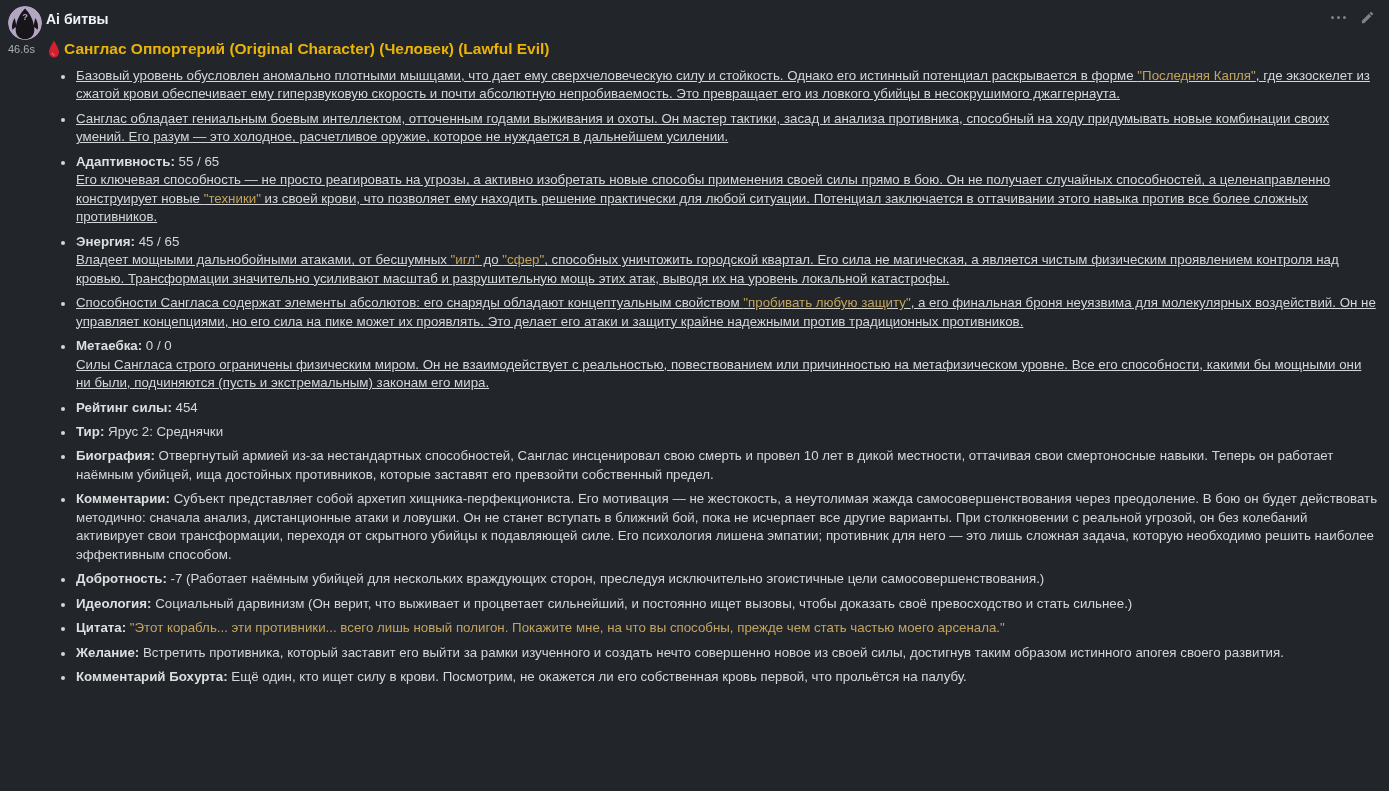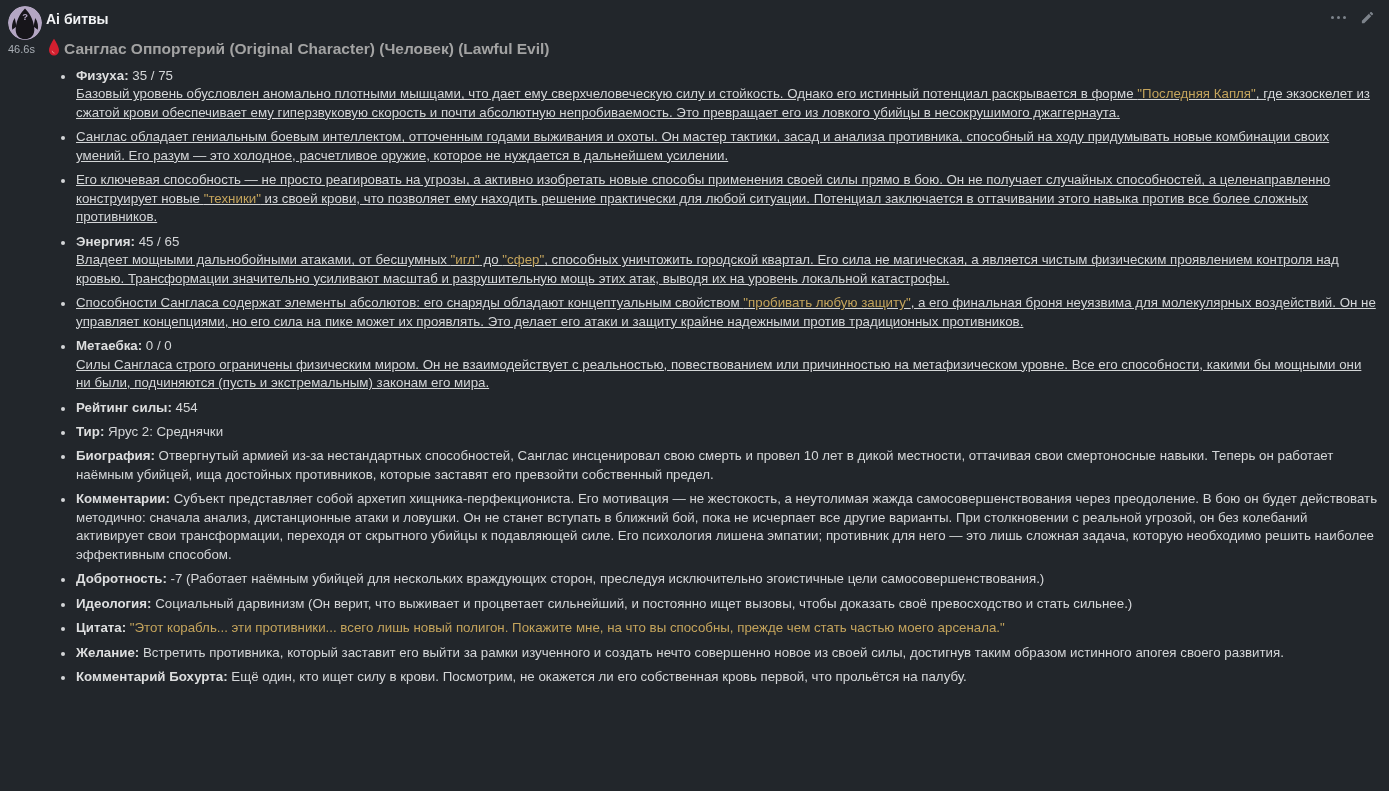--- a/index.html
+++ b/index.html
@@ -14,22 +14,22 @@
     position:absolute;left:8px;top:6px;width:34px;height:34px;
     border-radius:50%;overflow:hidden;cursor:pointer;
   }
   .gutter-avatar svg{display:block;width:34px;height:34px;}
   .msg-timestamp{
     position:absolute;left:8px;top:42px;width:36px;
     font-size:11px;color:#a9aeb5;
   }
   .username{font-weight:bold;color:#f2f3f5;font-size:14px;padding-top:2px;cursor:pointer;display:inline-block;}
   .char-title{
-    font-weight:bold;color:#a3a3a3;font-size:15.5px;
-    margin-top:9px;display:flex;gap:1px;
+    font-weight:bold;color:#eab308;font-size:15.5px;
+    margin-top:9px;display:flex;align-items:center;gap:1px;
   }
   .drop-icon{display:inline-flex;width:16px;height:19px;flex:0 0 auto;margin-right:1px;}
   .drop-icon svg{width:16px;height:19px;}
   .section-heading{font-weight:bold;color:#dddedf;margin-top:8px;}
   ul.attr-list{margin:7px 0 0 0;padding:0 0 0 29px;list-style:disc;}
   ul.attr-list li{margin-bottom:6px;padding-left:1px;}
   ul.attr-list li::marker{color:#d4d6d8;font-size:12px;}
   strong{color:#dddedf;}
   .gold{color:#c4a45c;}
   .desc{color:#d4d6d8;text-decoration:underline;}
@@ -80,27 +80,27 @@
         <path d="M12 1 C12 1 4.5 12 4.5 18.2 A7.5 7.7 0 0 0 19.5 18.2 C19.5 12 12 1 12 1 Z" fill="#d31f2f"></path>
         <path d="M9.2 19.5 a3.2 3.2 0 0 0 3 3" stroke="#f08a8a" stroke-width="1.4" fill="none" stroke-linecap="round"></path>
       </svg>
     </span>
     <span>Санглас Оппортерий (Original Character) (Человек) (Lawful Evil)</span>
   </div>
 
 
   <ul class="attr-list">
       <li>
-        <div><strong>Физуха:</strong> <span>35 / 75</span></div>
         <div class="desc"><span>Базовый уровень обусловлен аномально плотными мышцами, что дает ему сверхчеловеческую силу и стойкость. Однако его истинный потенциал раскрывается в форме </span><span class="gold">"Последняя Капля"</span><span>, где экзоскелет из сжатой крови обеспечивает ему гиперзвуковую скорость и почти абсолютную непробиваемость. Это превращает его из ловкого убийцы в несокрушимого джаггернаута.</span></div>
       </li>
       <li>
         <div class="desc"><span>Санглас обладает гениальным боевым интеллектом, отточенным годами выживания и охоты. Он мастер тактики, засад и анализа противника, способный на ходу придумывать новые комбинации своих умений. Его разум — это холодное, расчетливое оружие, которое не нуждается в дальнейшем усилении.</span></div>
       </li>
       <li>
+        <div><strong>Адаптивность:</strong> <span>55 / 65</span></div>
         <div class="desc"><span>Его ключевая способность — не просто реагировать на угрозы, а активно изобретать новые способы применения своей силы прямо в бою. Он не получает случайных способностей, а целенаправленно конструирует новые </span><span class="gold">"техники"</span><span> из своей крови, что позволяет ему находить решение практически для любой ситуации. Потенциал заключается в оттачивании этого навыка против все более сложных противников.</span></div>
       </li>
       <li>
         <div><strong>Энергия:</strong> <span>45 / 65</span></div>
         <div class="desc"><span>Владеет мощными дальнобойными атаками, от бесшумных </span><span class="gold">"игл"</span><span> до </span><span class="gold">"сфер"</span><span>, способных уничтожить городской квартал. Его сила не магическая, а является чистым физическим проявлением контроля над кровью. Трансформации значительно усиливают масштаб и разрушительную мощь этих атак, выводя их на уровень локальной катастрофы.</span></div>
       </li>
       <li>
         <div class="desc"><span>Способности Сангласа содержат элементы абсолютов: его снаряды обладают концептуальным свойством </span><span class="gold">"пробивать любую защиту"</span><span>, а его финальная броня неуязвима для молекулярных воздействий. Он не управляет концепциями, но его сила на пике может их проявлять. Это делает его атаки и защиту крайне надежными против традиционных противников.</span></div>
       </li>
       <li>

